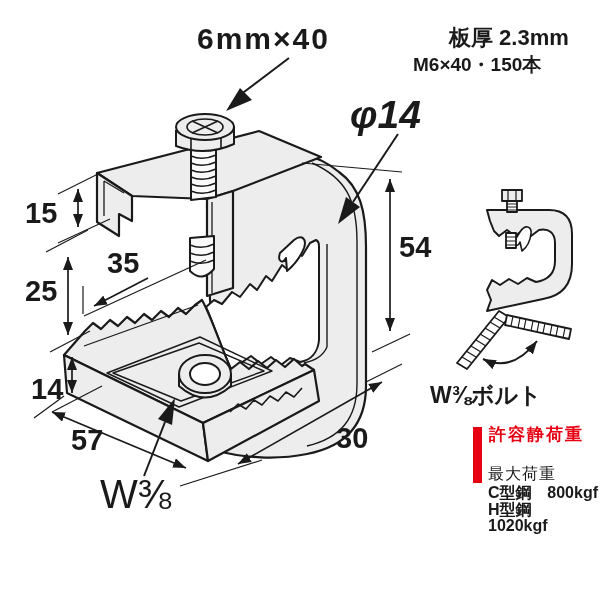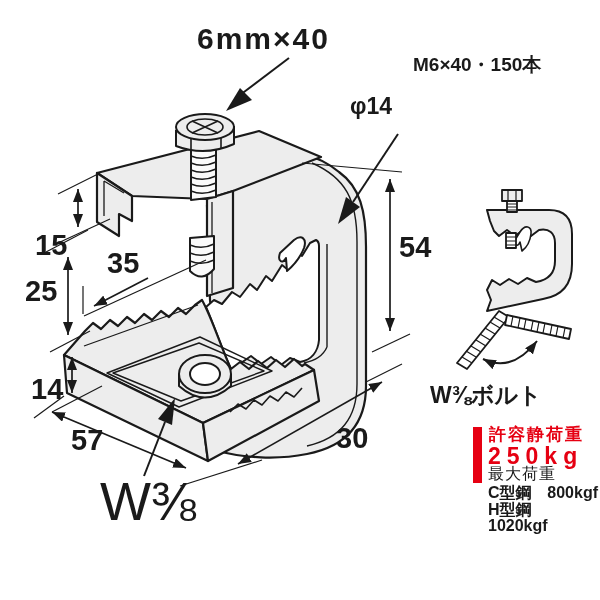--- a/index.html
+++ b/index.html
@@ -4,22 +4,22 @@
 <style>
   html,body{margin:0;padding:0;background:#fff;}
   #stage{position:relative;width:600px;height:600px;background:#fff;overflow:hidden;
          font-family:"Liberation Sans","DejaVu Sans",sans-serif;color:#1a1a1a;}
   #drawing{position:absolute;left:0;top:0;}
   .lbl{position:absolute;line-height:1;white-space:nowrap;color:#1a1a1a;}
   .dim{font-size:29px;font-weight:700;letter-spacing:0px;}
   .callout-big{font-size:30px;font-weight:700;letter-spacing:2px;}
   .spec1{font-size:22px;font-weight:700;}
   .spec2{font-size:19px;font-weight:700;}
-  .phi{font-size:23px;font-weight:700;}
-  .thread{font-size:54px;font-weight:400;}
+  .phi{font-size:39px;font-weight:700;font-style:italic;}
+  .thread{font-size:40px;font-weight:400;}
   .sideview-lbl{font-size:23px;font-weight:700;}
   .red{color:#e60012;}
   .rating-bar{position:absolute;left:473px;top:427px;width:9px;height:56px;background:#e60012;}
   .rate-t1{font-size:17px;font-weight:700;letter-spacing:2px;}
   .rate-v1{font-size:23px;font-weight:700;letter-spacing:6px;}
   .rate-t2{font-size:16px;font-weight:400;letter-spacing:1px;}
   .rate-row{display:flex;width:110px;font-size:16px;font-weight:700;justify-content:space-between;}
 </style>
 </head>
 <body>
@@ -171,37 +171,37 @@
         <path fill="none" stroke-width="1.1" d="M 507,204 L 517,204 M 507,207 L 517,207 M 507,210 L 517,210"></path>
         <rect x="506" y="233" width="10" height="15" fill="#ffffff"></rect>
         <path fill="none" stroke-width="1.1" d="M 506,237 L 516,237 M 506,241 L 516,241 M 506,245 L 516,245"></path>
       </g>
 
       <path fill="none" stroke-width="2" d="M 483,359 Q 512,373 537,341" marker-start="url(#arr)" marker-end="url(#arr)"></path>
     </g>
   </svg>
 
   <div class="lbl callout-big" style="left:197px;top:24px;">6mm×40</div>
+  <div class="lbl spec1" style="left:449px;top:27px;">板厚 2.3mm</div>
   <div class="lbl spec2" style="left:413px;top:55px;">M6×40・150本</div>
   <div class="lbl phi" style="left:350px;top:95px;">φ14</div>
 
-  <div class="lbl dim" style="left:35px;top:199px;margin-top:32px;">15</div>
+  <div class="lbl dim" style="left:25px;top:199px;">15</div>
   <div class="lbl dim" style="left:107px;top:249px;text-align:right;">35</div>
   <div class="lbl dim" style="left:25px;top:277px;">25</div>
   <div class="lbl dim" style="left:23px;top:375px;margin-left:8px;">14</div>
   <div class="lbl dim" style="left:71px;top:426px;">57</div>
   <div class="lbl dim" style="left:336px;top:424px;">30</div>
   <div class="lbl dim" style="left:399px;top:233px;">54</div>
 
   <div class="lbl thread" style="left:100px;top:474px;">W⅜</div>
   <div class="lbl sideview-lbl" style="left:430px;top:384px;">W⅜ボルト</div>
 
   <div class="rating-bar"></div>
   <div class="lbl rate-t1 red" style="left:489px;top:426px;">許容静荷重</div>
-  <div class="lbl rate-v1 red" style="left:488px;top:445px;">250kg</div>
   <div class="lbl rate-t2" style="left:488px;top:466px;">最大荷重</div>
   <div class="lbl rate-row" style="left:488px;top:485px;">
     <span>C型鋼</span>
     <span>800kgf</span>
   </div>
   <div class="lbl rate-row" style="left:488px;top:502px;flex-direction:column;">
     <span>H型鋼</span>
     <span>1020kgf</span>
   </div>
 

